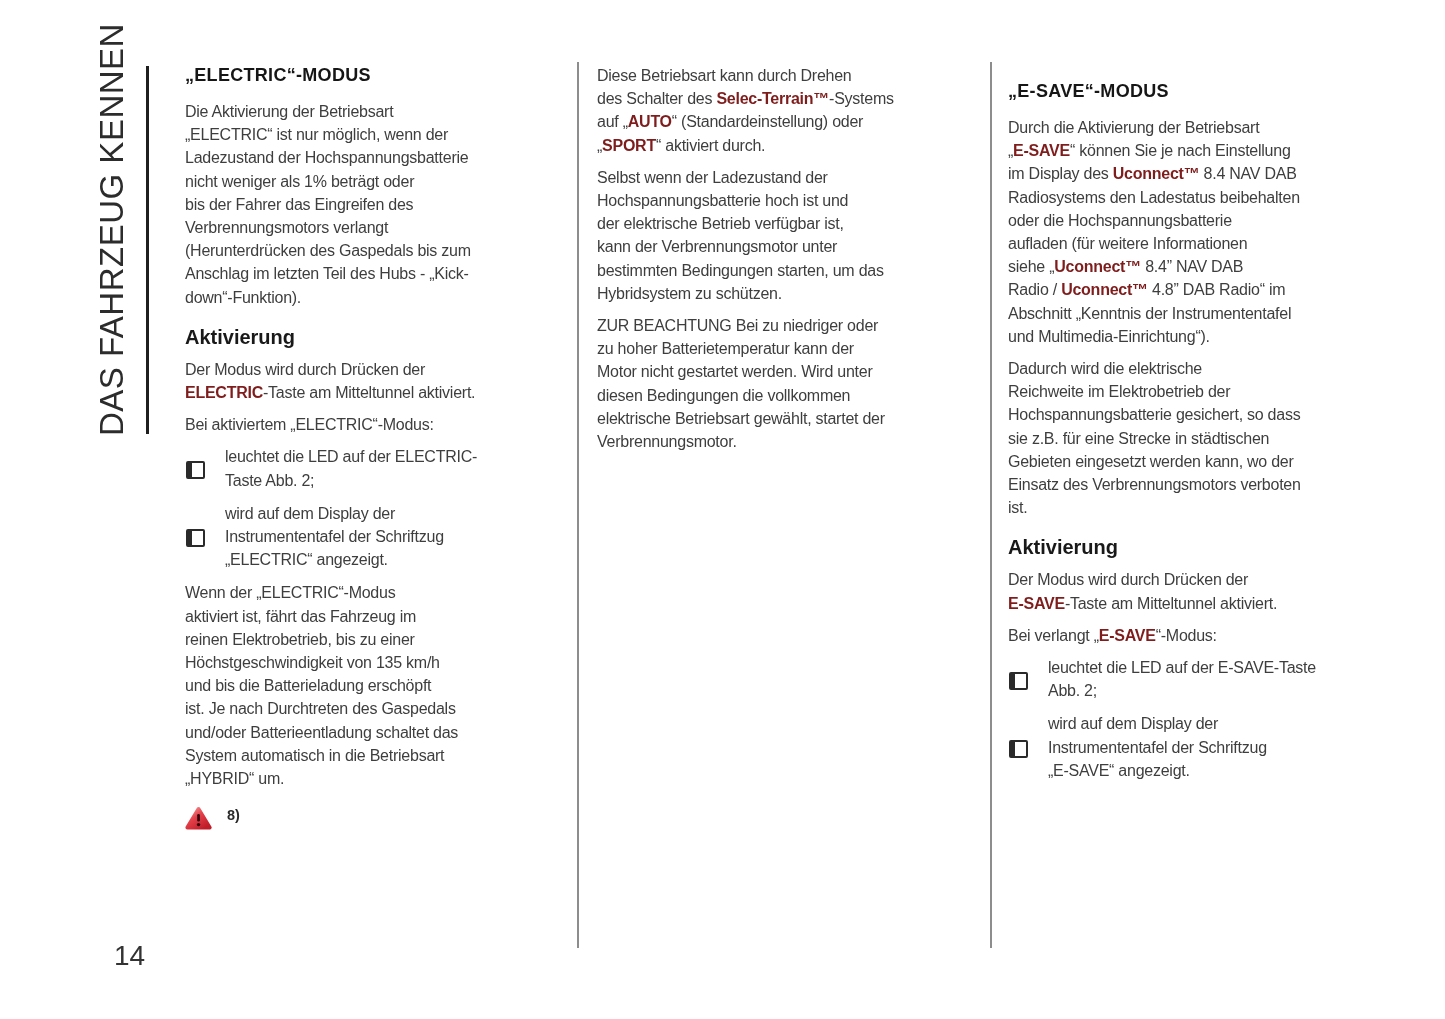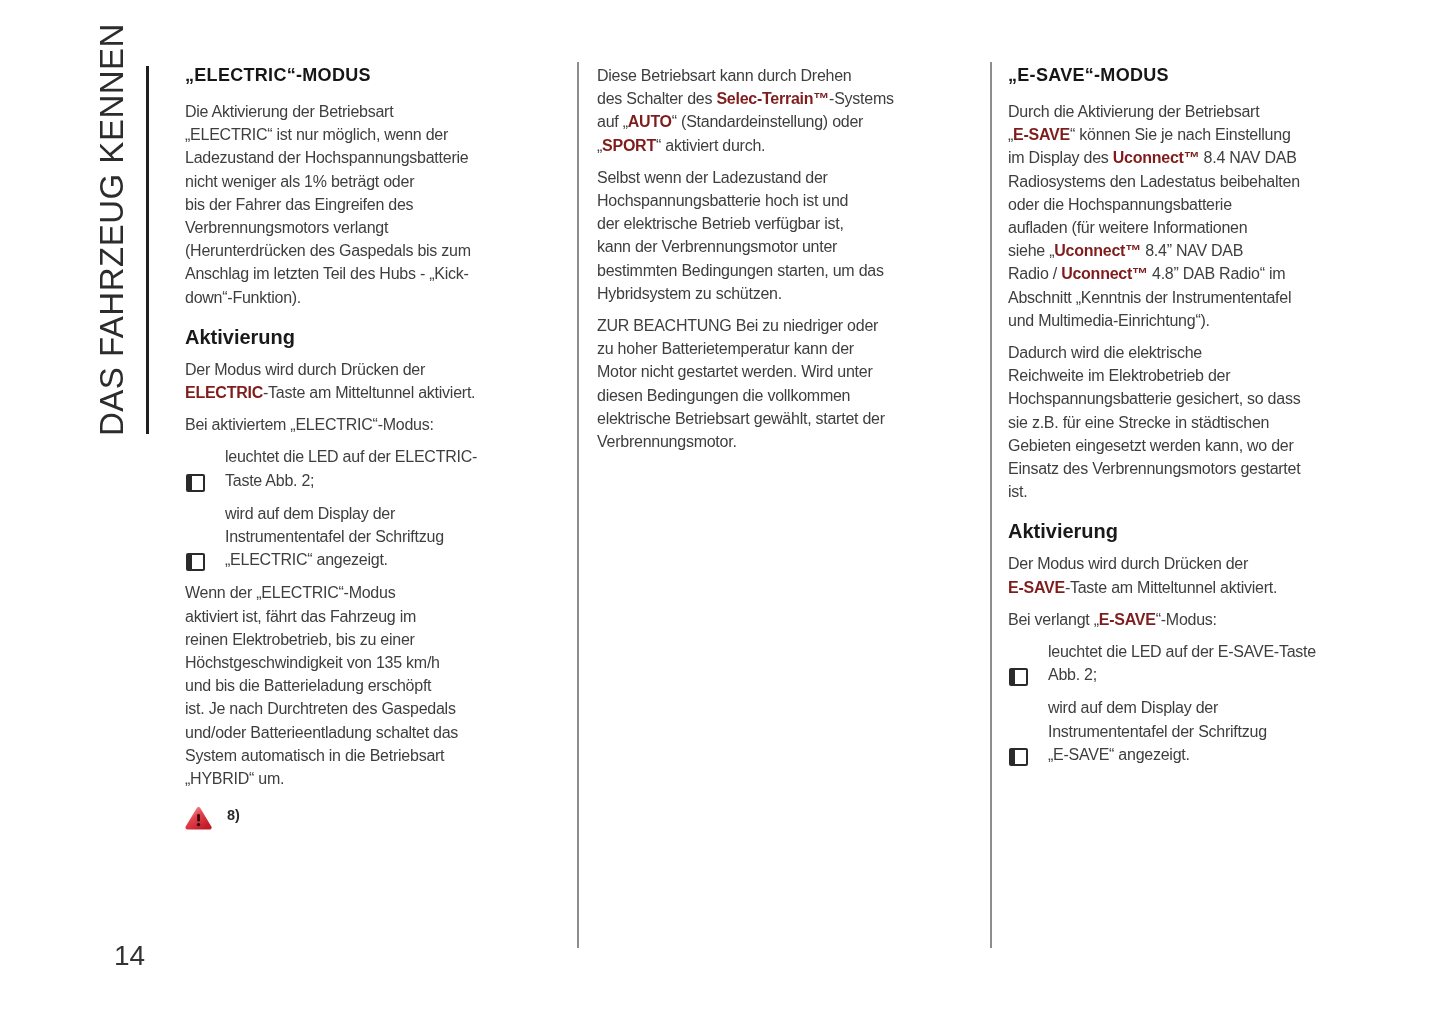--- a/index.html
+++ b/index.html
@@ -20,35 +20,35 @@
   .sidebar-rule{
     position:absolute;left:146px;top:66px;width:3px;height:368px;
     background:#1f1f1f;
   }
   .sep{position:absolute;top:62px;height:886px;width:2px;background:#8d8d8d;}
   .sep1{left:577px;}
   .sep2{left:990px;}
   .col{position:absolute;top:62px;}
   .col1{left:185px;width:392px;}
   .col2{left:597px;width:392px;padding-top:2px;}
-  .col3{left:1008px;width:374px;}
+  .col3{left:1008px;width:374px;margin-top:16px;}
   .title{
     font-size:18px;line-height:27px;font-weight:800;color:#161616;
     letter-spacing:0.3px;margin:0 0 11px 0;white-space:pre;
   }
   .sub{
     font-size:20px;line-height:24px;font-weight:700;color:#191919;
     margin:16px 0 9px 0;white-space:pre;
   }
   .body{
     font-size:16px;line-height:23.2px;letter-spacing:-0.25px;
     margin:0 0 9px 0;white-space:pre;color:#3e3e3e;
   }
   .body .bold{font-weight:700;color:#7f1d1d;}
-  .bullet{display:flex;align-items:flex-end;margin:0 0 10px 0;}
+  .bullet{display:flex;align-items:center;margin:0 0 10px 0;}
   .bullet .marker{
     flex:0 0 auto;width:11px;height:14px;margin:3px 20px 0 1px;
     border:2.5px solid #2a2a2a;border-left-width:6px;border-radius:2px;
     box-sizing:content-box;
   }
   .bullet .body{margin:0;}
   .warnrow{display:flex;align-items:flex-start;margin-top:16px;}
   .warnrow svg{display:block;}
   .warn-note{
     font-size:14.5px;font-weight:700;color:#2a2a2a;
@@ -151,21 +151,21 @@
 aufladen (für weitere Informationen
 siehe „</span><span class="bold">Uconnect™</span><span> 8.4” NAV DAB
 Radio / </span><span class="bold">Uconnect™</span><span> 4.8” DAB Radio“ im
 Abschnitt „Kenntnis der Instrumententafel
 und Multimedia-Einrichtung“).</span></p>
     <p class="body"><span>Dadurch wird die elektrische
 Reichweite im Elektrobetrieb der
 Hochspannungsbatterie gesichert, so dass
 sie z.B. für eine Strecke in städtischen
 Gebieten eingesetzt werden kann, wo der
-Einsatz des Verbrennungsmotors gestartet
+Einsatz des Verbrennungsmotors verboten
 ist.</span></p>
     <h2 class="sub">Aktivierung</h2>
     <p class="body"><span>Der Modus wird durch Drücken der
 </span><span class="bold">E-SAVE</span><span>-Taste am Mitteltunnel aktiviert.</span></p>
     <p class="body"><span>Bei verlangt „</span><span class="bold">E-SAVE</span><span>“-Modus:</span></p>
     <div class="bullet">
       <span class="marker"></span>
       <p class="body"><span>leuchtet die LED auf der E-SAVE-Taste
 Abb. 2;</span></p>
     </div>

